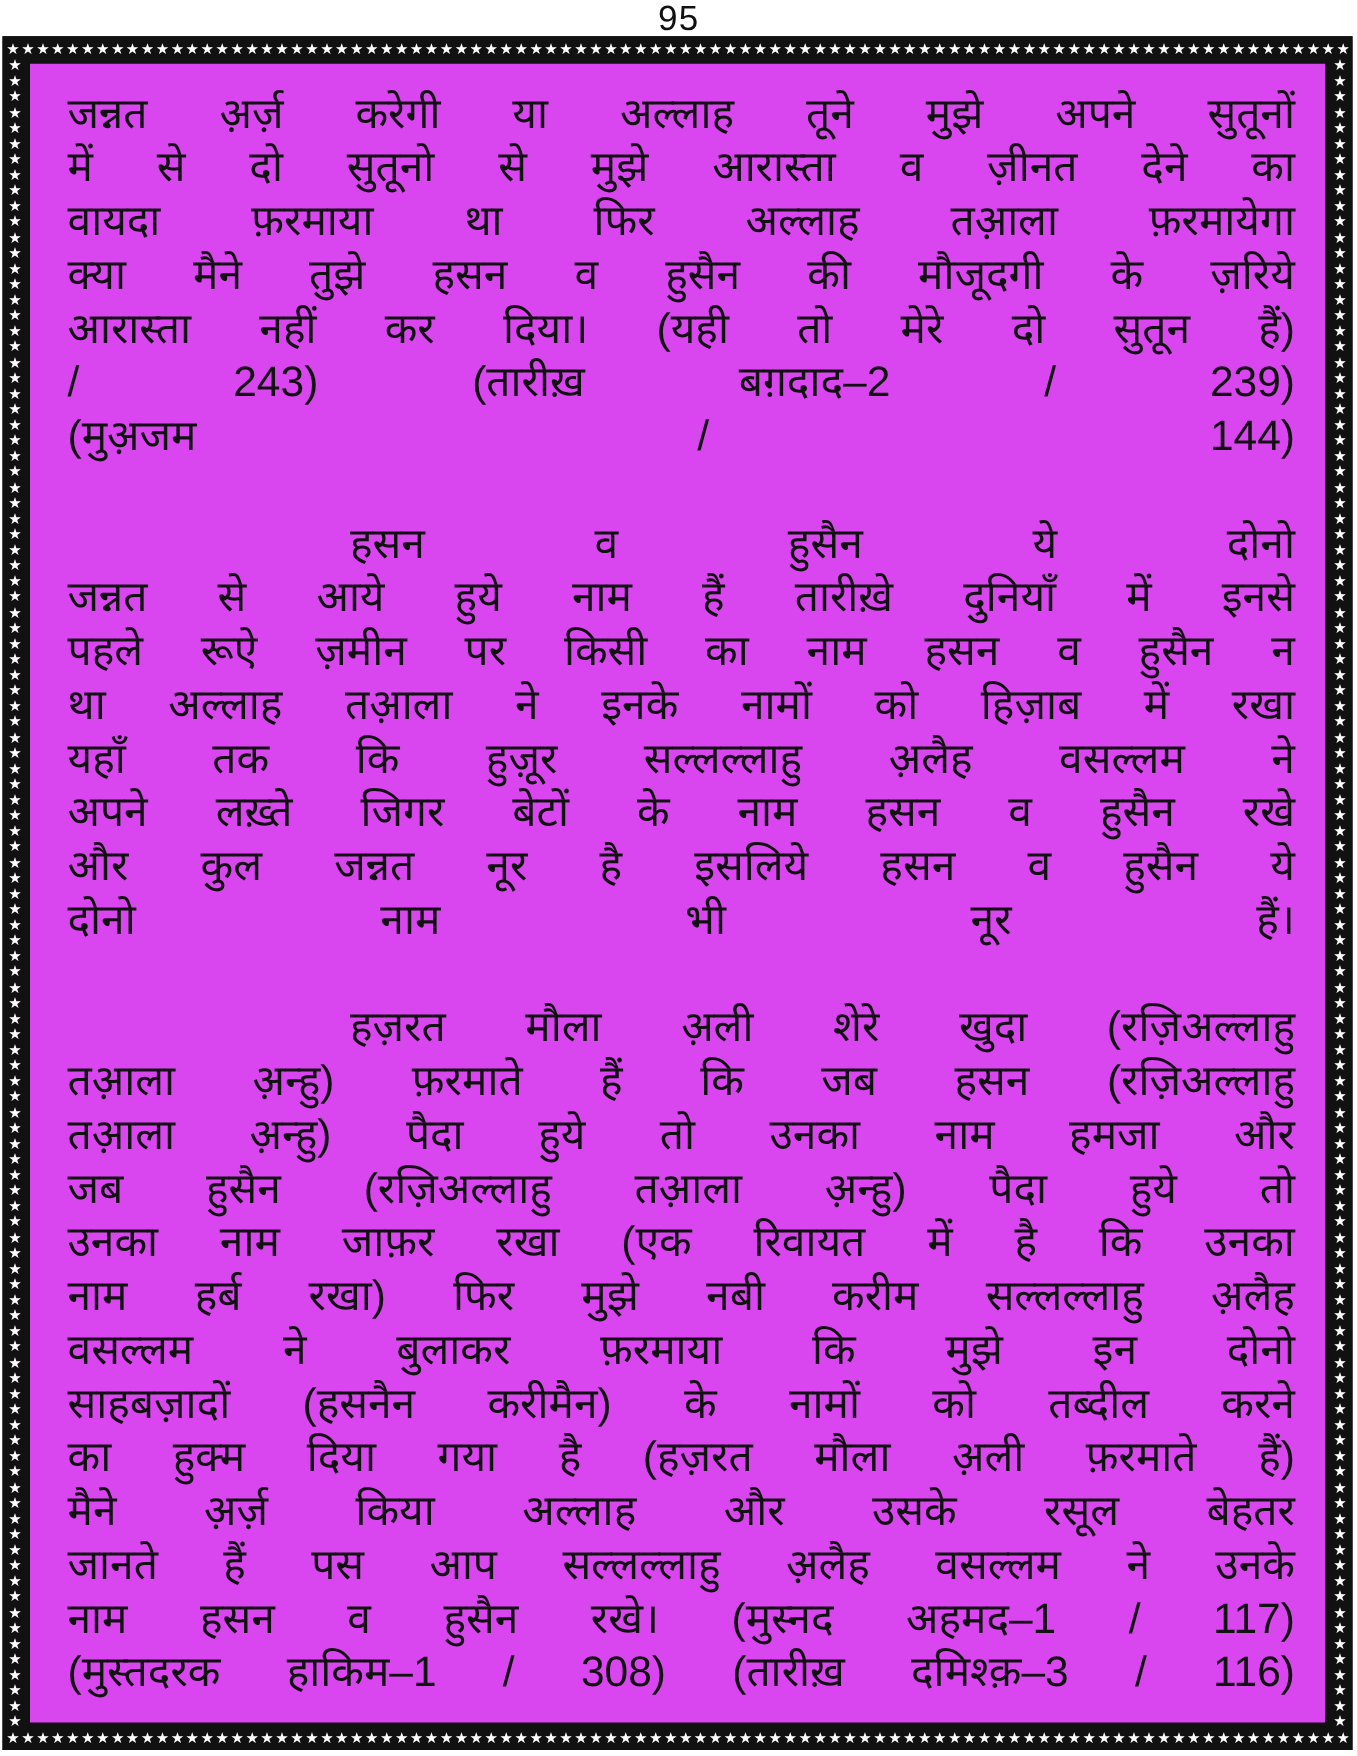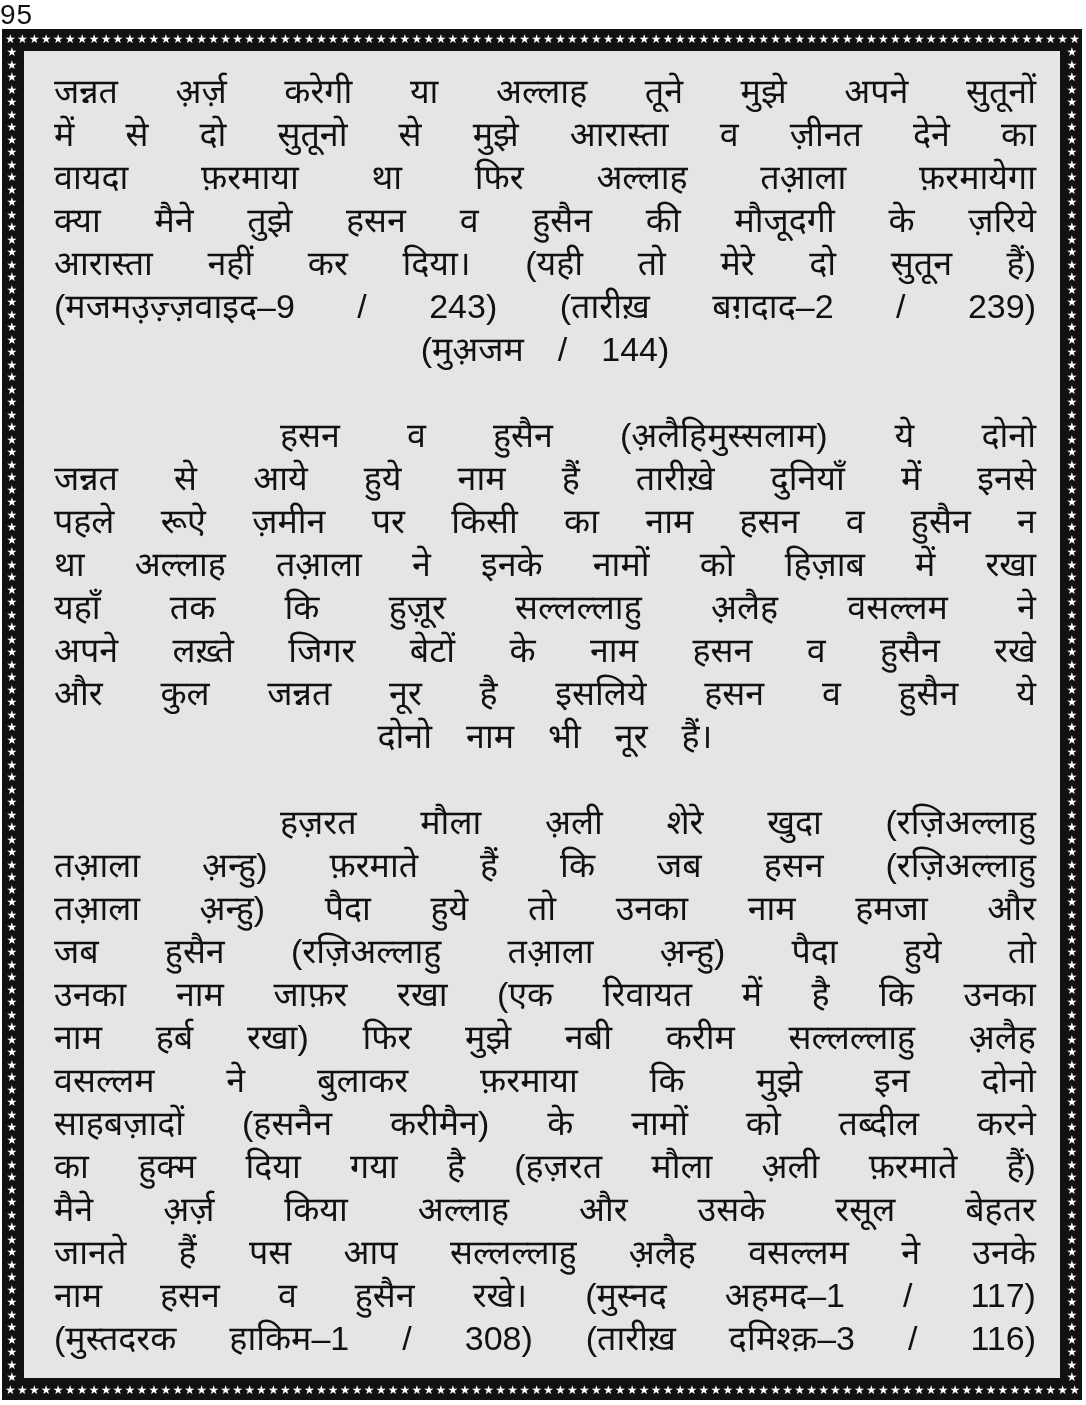--- a/index.html
+++ b/index.html
@@ -1,35 +1,35 @@
 <!DOCTYPE html>
 <html><head>
 <meta charset="utf-8">
 <style>
   html, body { margin:0; padding:0; background:#ffffff; }
   body { width:1086px; height:1405px; position:relative; overflow:hidden;
          font-family: "Liberation Sans", "DejaVu Sans", sans-serif; color:#111; }
-  .page-number { position:absolute; top:0; left:0; width:1086px; text-align:left;
+  .page-number { position:absolute; top:0; left:0; width:1086px; text-align:center;
                  font-size:28px; line-height:30px; color:#111; letter-spacing:1px; }
   .frame { position:absolute; left:2px; top:29px; width:1080px; height:1371px;
            box-sizing:border-box; border:3px solid #111; background:#111; }
   .star-strip { position:absolute; inset:0; background:#111; }
   .inner { position:absolute; left:16px; top:16px; right:16px; bottom:16px;
            background:#111; }
   .content-area { position:absolute; left:3px; top:3px; right:3px; bottom:3px;
-                  background:#e5e5e5; }
+                  background:#d946ef; }
   .stars-h, .stars-v { position:absolute; overflow:hidden; color:#fff; font-size:12px;
                        line-height:14px; white-space:nowrap; }
   .stars-h { left:0; right:0; height:14px; letter-spacing:1.2px; }
   .stars-v { top:0; bottom:0; width:14px; white-space:normal; word-break:break-all;
              text-align:center; line-height:12.5px; }
   .text-block { position:absolute; left:30px; top:19px; width:982px; }
   .line { display:flex; justify-content:space-between; height:43px; line-height:43px;
           font-size:34px; white-space:nowrap; }
-  .line.last { justify-content:center; gap:34px; }
+  .line.last { justify-content:space-between; gap:22px; }
   .line.indent { padding-left:226px; }
   .blank { height:43px; }
 </style>
 </head>
 <body>
 
 <div class="page-number">95</div>
 
 <div class="frame">
   <div class="star-strip">
@@ -94,21 +94,20 @@
               <span>कर</span>
               <span>दिया।</span>
               <span>(यही</span>
               <span>तो</span>
               <span>मेरे</span>
               <span>दो</span>
               <span>सुतून</span>
               <span>हैं)</span>
             </div>
           <div class="line">
-              <span>(मजमउ़ज़्ज़वाइद–9</span>
               <span>/</span>
               <span>243)</span>
               <span>(तारीख़</span>
               <span>बग़दाद–2</span>
               <span>/</span>
               <span>239)</span>
             </div>
           <div class="line last">
               <span>(मुअ़जम</span>
               <span>/</span>
@@ -116,21 +115,20 @@
             </div>
         </div>
 
         <div class="blank"></div>
 
         <div>
           <div class="line indent">
               <span>हसन</span>
               <span>व</span>
               <span>हुसैन</span>
-              <span>(अ़लैहिमुस्सलाम)</span>
               <span>ये</span>
               <span>दोनो</span>
             </div>
           <div class="line">
               <span>जन्नत</span>
               <span>से</span>
               <span>आये</span>
               <span>हुये</span>
               <span>नाम</span>
               <span>हैं</span>

